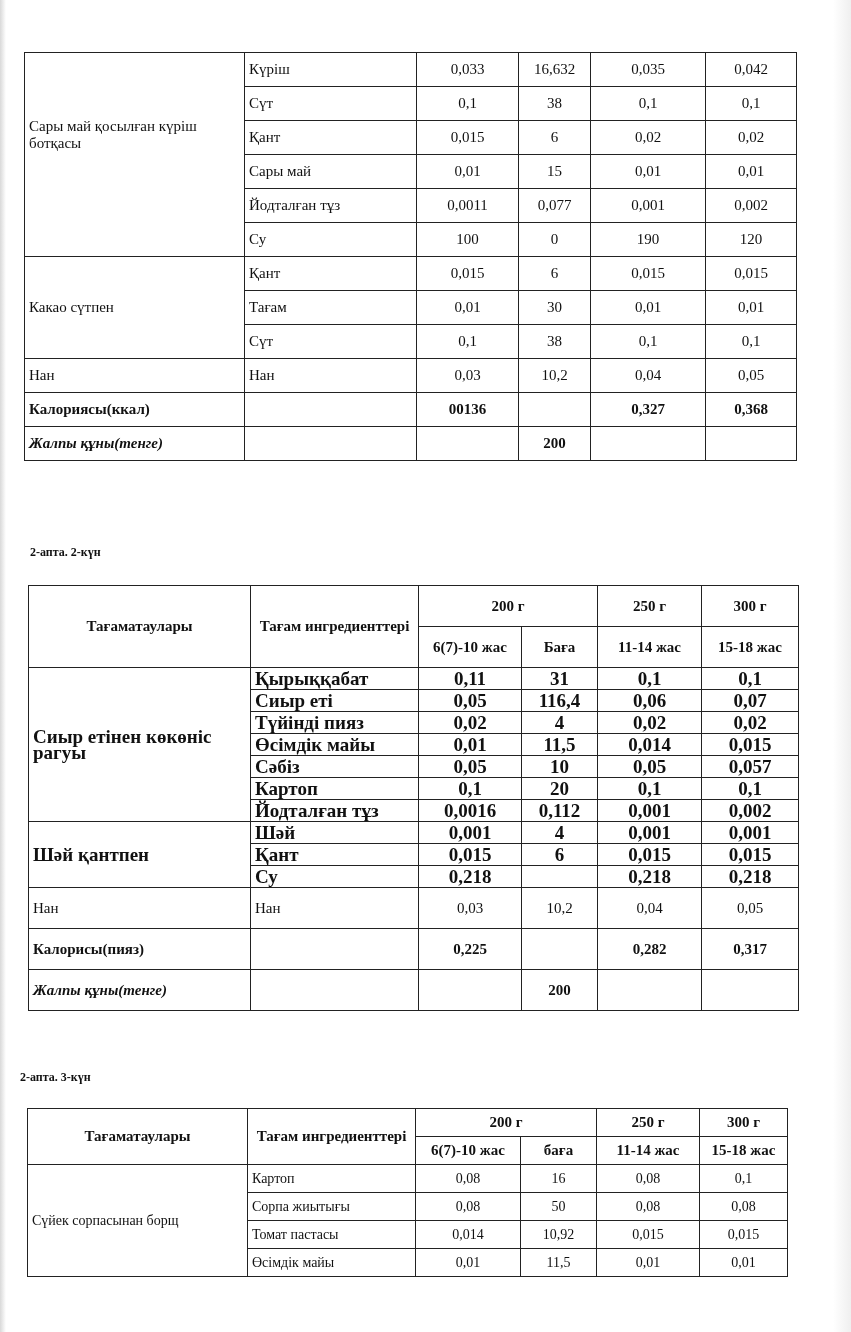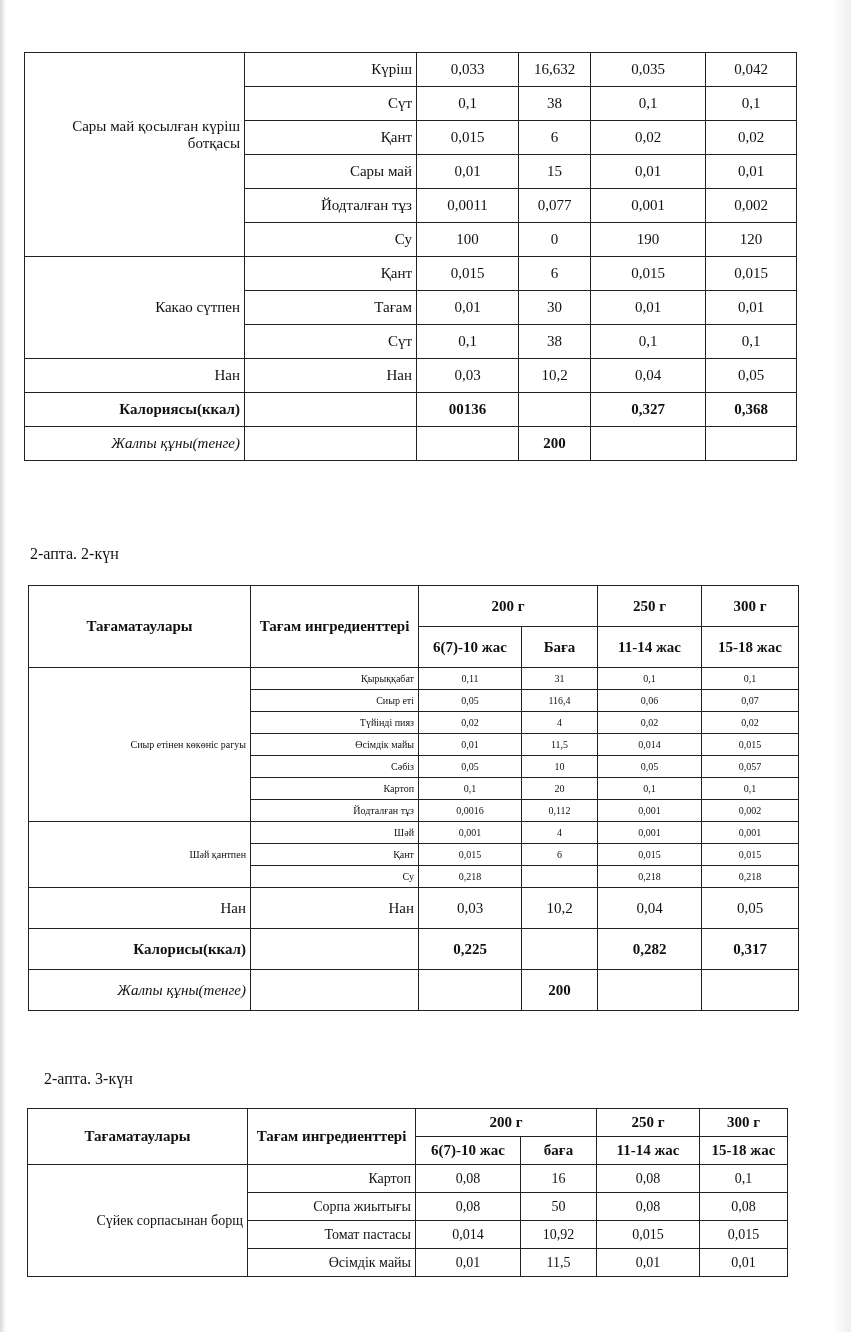--- a/index.html
+++ b/index.html
@@ -20,34 +20,34 @@
   }
   table { border-collapse: collapse; position: absolute; table-layout: fixed; }
   td, th {
     border: 1px solid #222;
     font-size: 15px;
     padding: 0 4px;
     vertical-align: middle;
     font-weight: normal;
   }
   .c { text-align: center; }
-  .l { text-align: right; }
+  .l { text-align: left; }
   .b { font-weight: bold; }
-  .bi { font-weight: normal; font-style: italic; }
+  .bi { font-weight: bold; font-style: italic; }
   .heading {
     position: absolute;
-    font-size: 16px; font-weight: normal;
+    font-size: 12px; font-weight: bold;
   }
   
   #t1 { left: 24px; top: 52px; width: 772px; }
   #t1 td { height: 33px; }
   
   #t2 { left: 28px; top: 585px; width: 770px; }
   #t2 .hdr td { height: 40px; }
-  #t2 .r td { height: 21px; font-size: 10px; line-height: 16px; }
+  #t2 .r td { height: 21px; font-size: 19px; line-height: 16px; font-weight: bold; }
   #t2 .tall td { height: 40px; }
   
   #t3 { left: 27px; top: 1108px; width: 760px; }
   #t3 .hdr td { height: 27px; }
   #t3 .r td { height: 27px; font-size: 14px; }
 </style>
 </head>
 <body>
 
 <div class="page-edge"></div>
@@ -254,39 +254,39 @@
     </tr>
     <tr class="tall">
       <td class="l">Нан</td>
       <td class="l">Нан</td>
       <td class="c">0,03</td>
       <td class="c">10,2</td>
       <td class="c">0,04</td>
       <td class="c">0,05</td>
     </tr>
     <tr class="tall">
-      <td class="l b">Калорисы(ккал)</td>
+      <td class="l b">Калорисы(пияз)</td>
       <td></td>
       <td class="c b">0,225</td>
       <td></td>
       <td class="c b">0,282</td>
       <td class="c b">0,317</td>
     </tr>
     <tr class="tall">
       <td class="l bi">Жалпы құны(тенге)</td>
       <td></td>
       <td></td>
       <td class="c b">200</td>
       <td></td>
       <td></td>
     </tr>
   </tbody>
 </table>
 
-<div class="heading" style="left:44px; top:1070px;">2-апта. 3-күн</div>
+<div class="heading" style="left:20px; top:1070px;">2-апта. 3-күн</div>
 
 <table id="t3">
   <colgroup>
     <col style="width:220px">
       <col style="width:168px">
       <col style="width:105px">
       <col style="width:76px">
       <col style="width:103px">
       <col style="width:88px">
   </colgroup>

